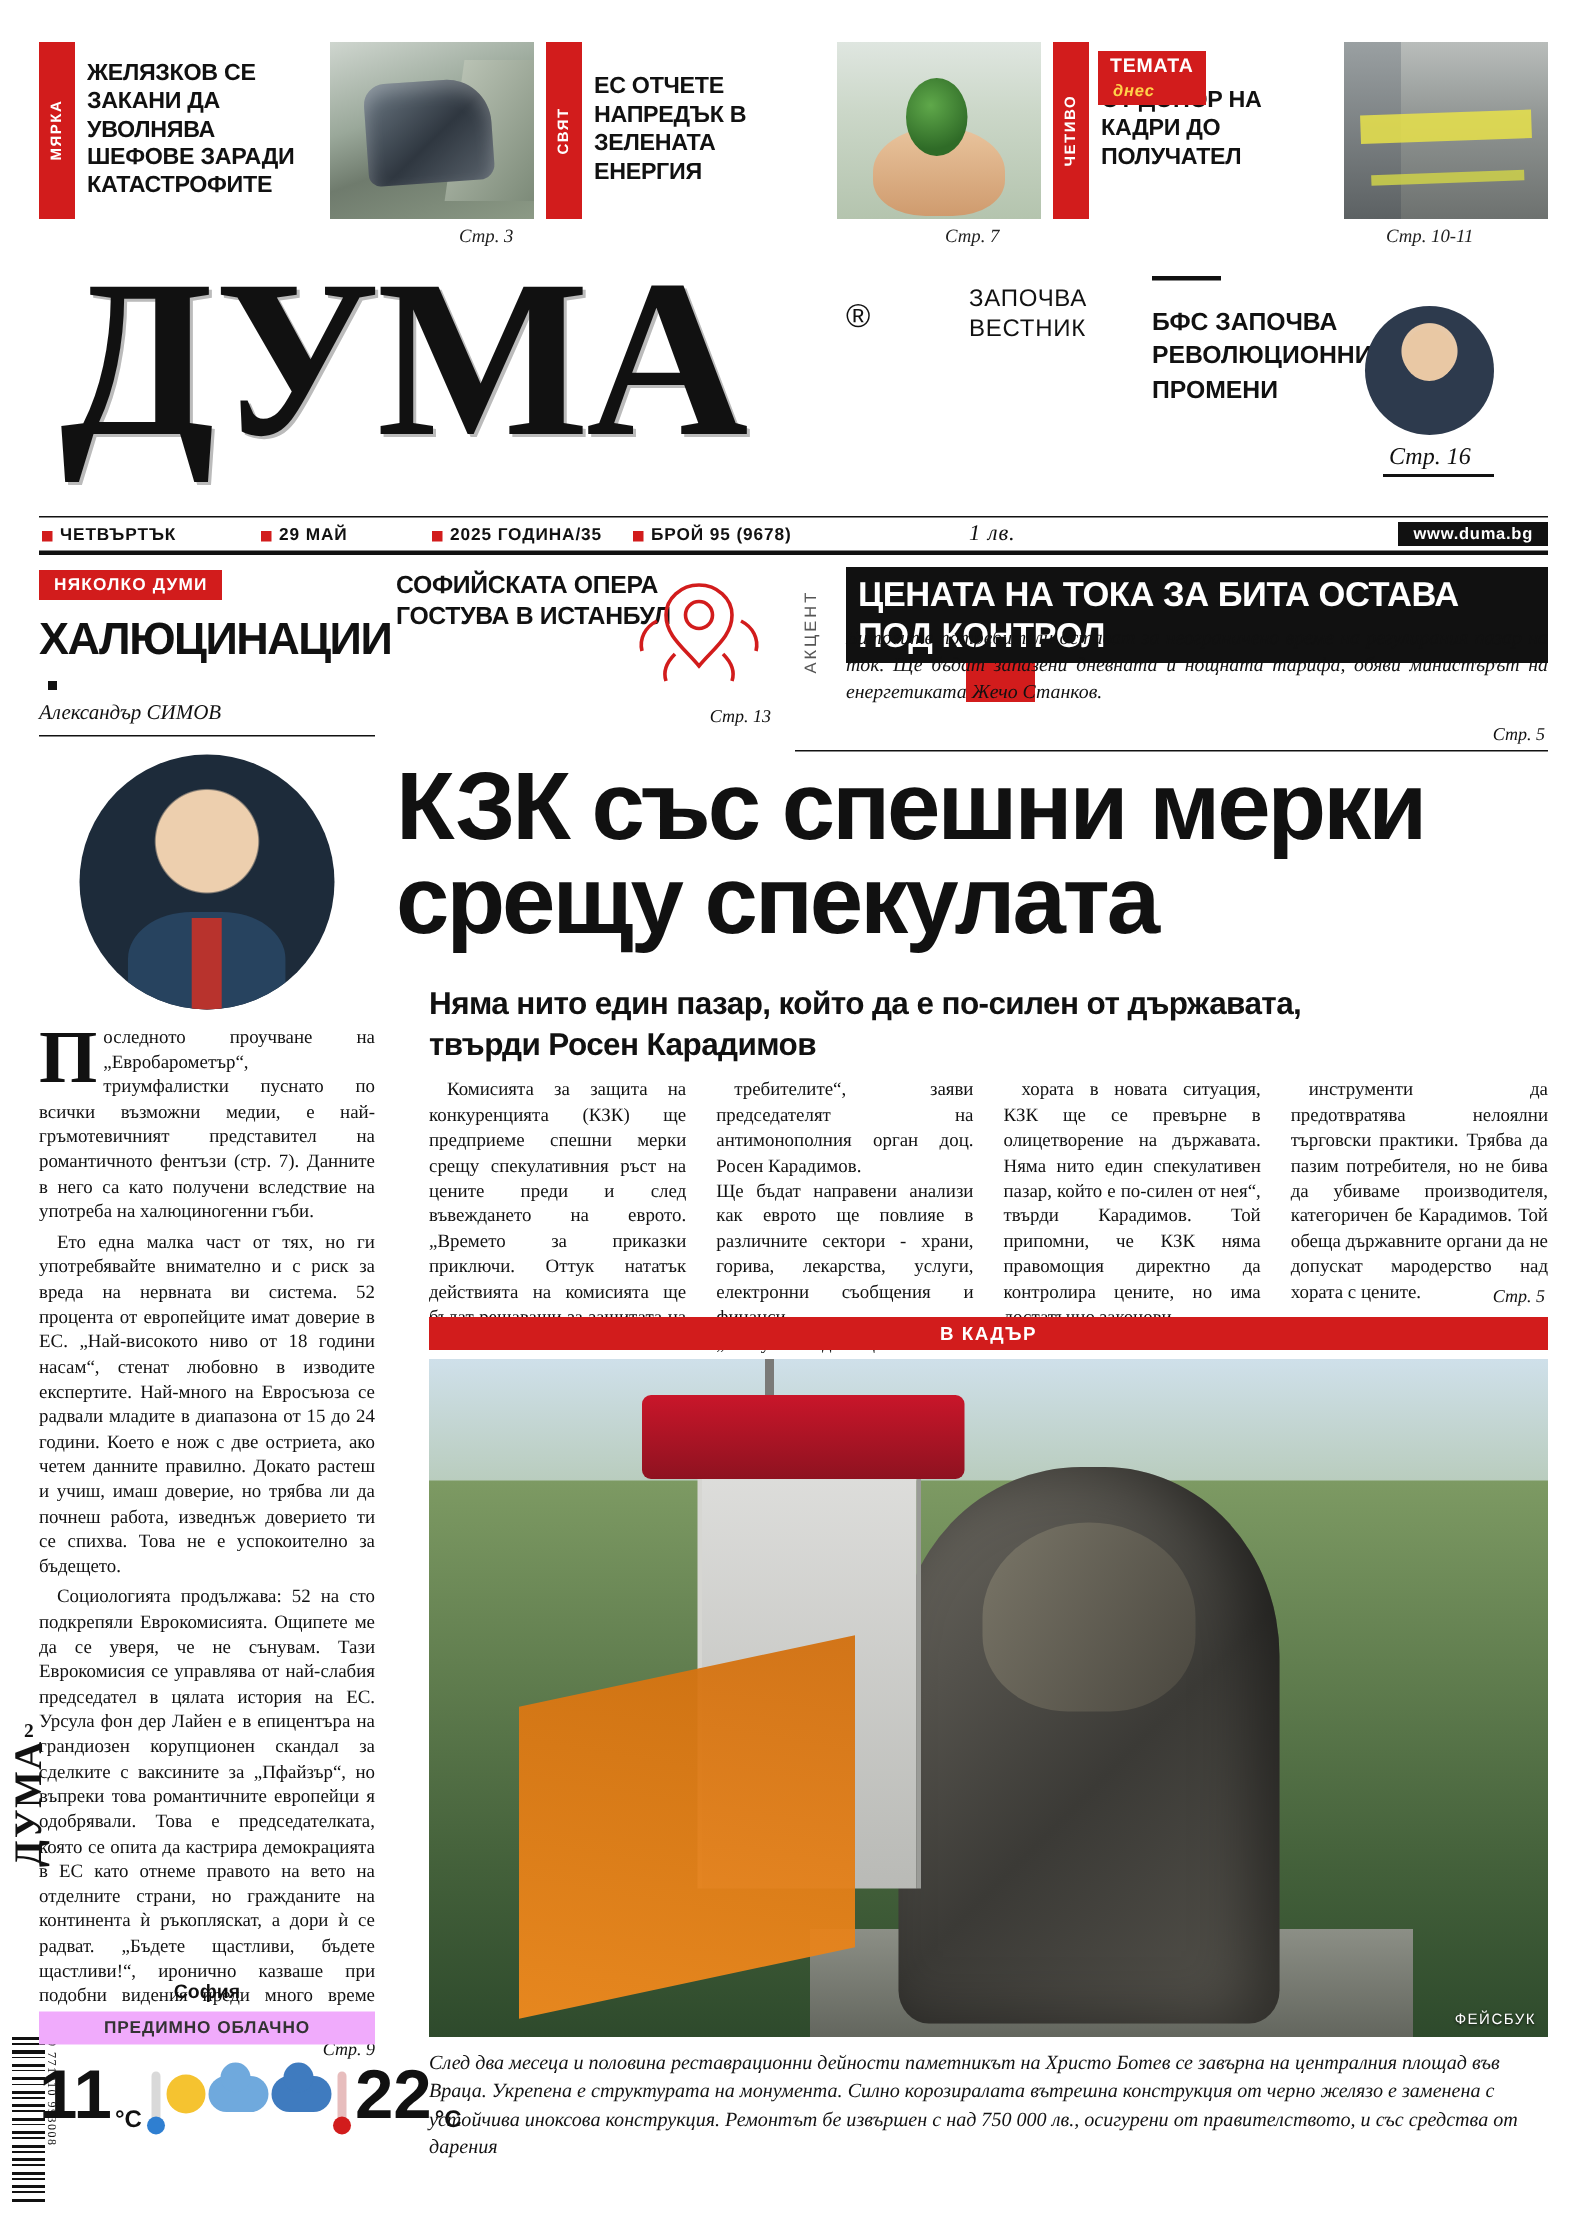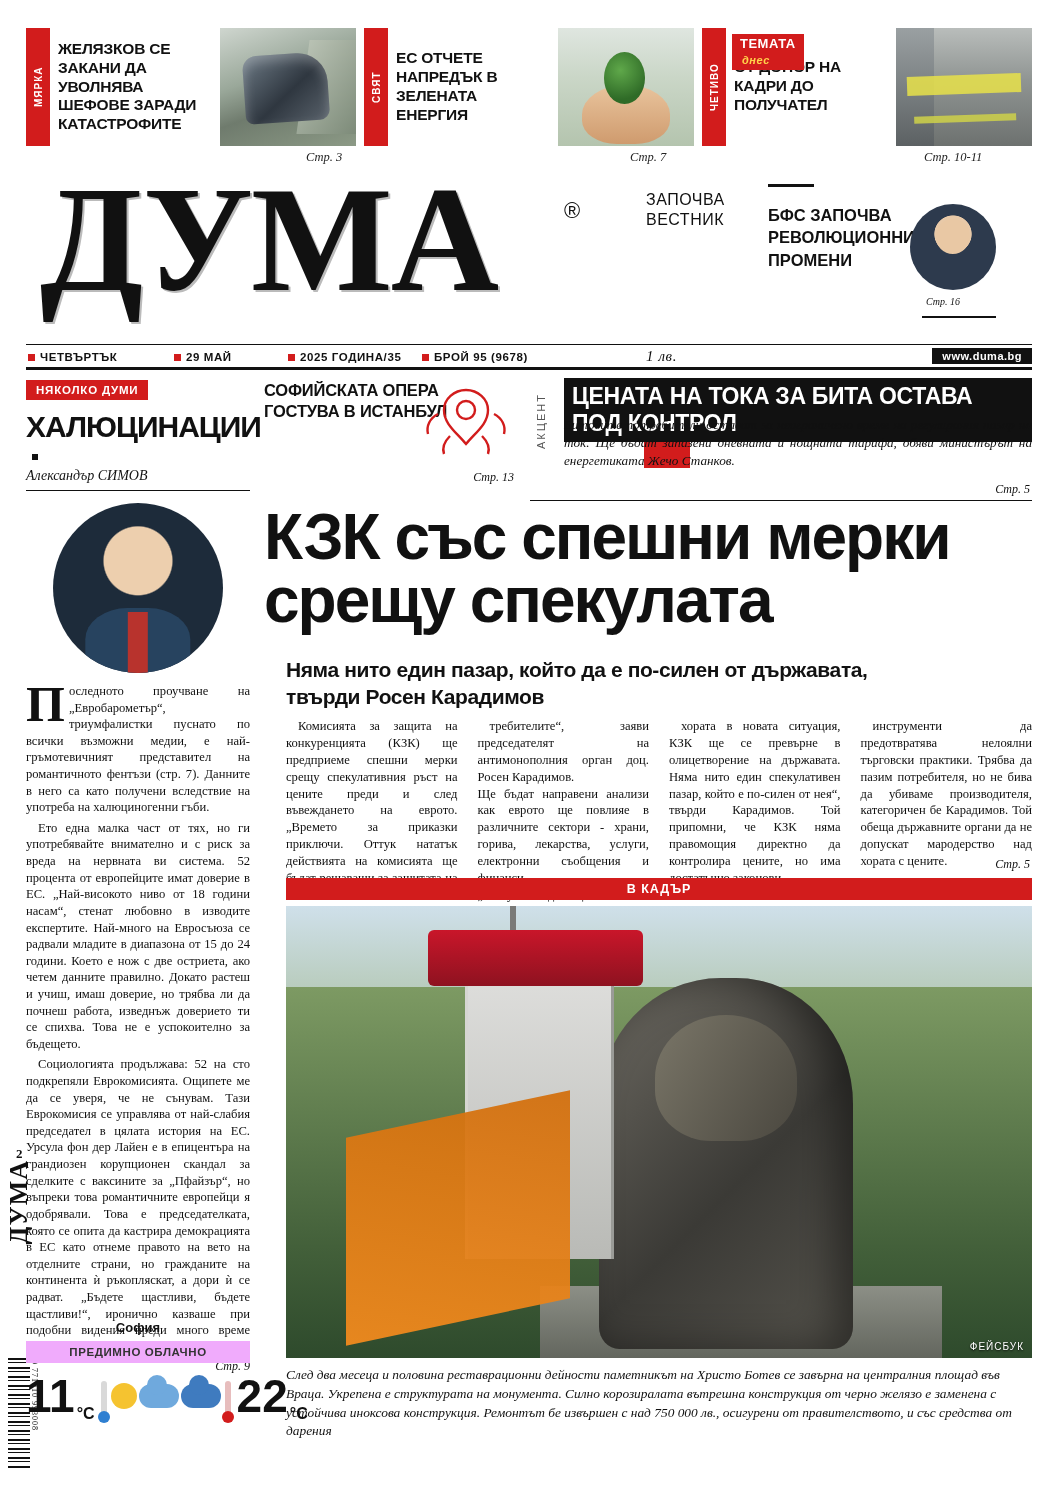--- a/index.html
+++ b/index.html
@@ -121,21 +121,21 @@
   }
   .bfs-photo {
     position:absolute; left:884px; top:36px; width:86px; height:86px; border-radius:50%;
     background:radial-gradient(circle at 50% 35%, #e8c9a8 0 26%, #2d3a4d 27% 100%);
     overflow:hidden;
   }
   .bfs-photo:after{
     content:""; position:absolute; left:50%; top:18%; width:40%; height:40%;
     transform:translateX(-50%); border-radius:50%; background:#e9c8a4;
   }
-  .bfs-ref { position:absolute; left:900px; top:128px; font-style:italic; font-size:10px; }
+  .bfs-ref { position:absolute; left:900px; top:128px; font-style:italic; font-size:16px; }
   .bfs-underline { position:absolute; left:896px; top:148px; width:74px; height:2px; background:#111; }
 
   
   .infobar {
     position:absolute; left:26px; top:344px; width:1006px; height:26px;
     border-top:1px solid #111; border-bottom:3px solid #111;
     font-family:"Liberation Sans", sans-serif; font-size:11.5px; font-weight:bold;
     letter-spacing:.6px; color:#111;
   }
   .infobar .it { position:absolute; top:6px; display:flex; align-items:center; gap:5px; }

